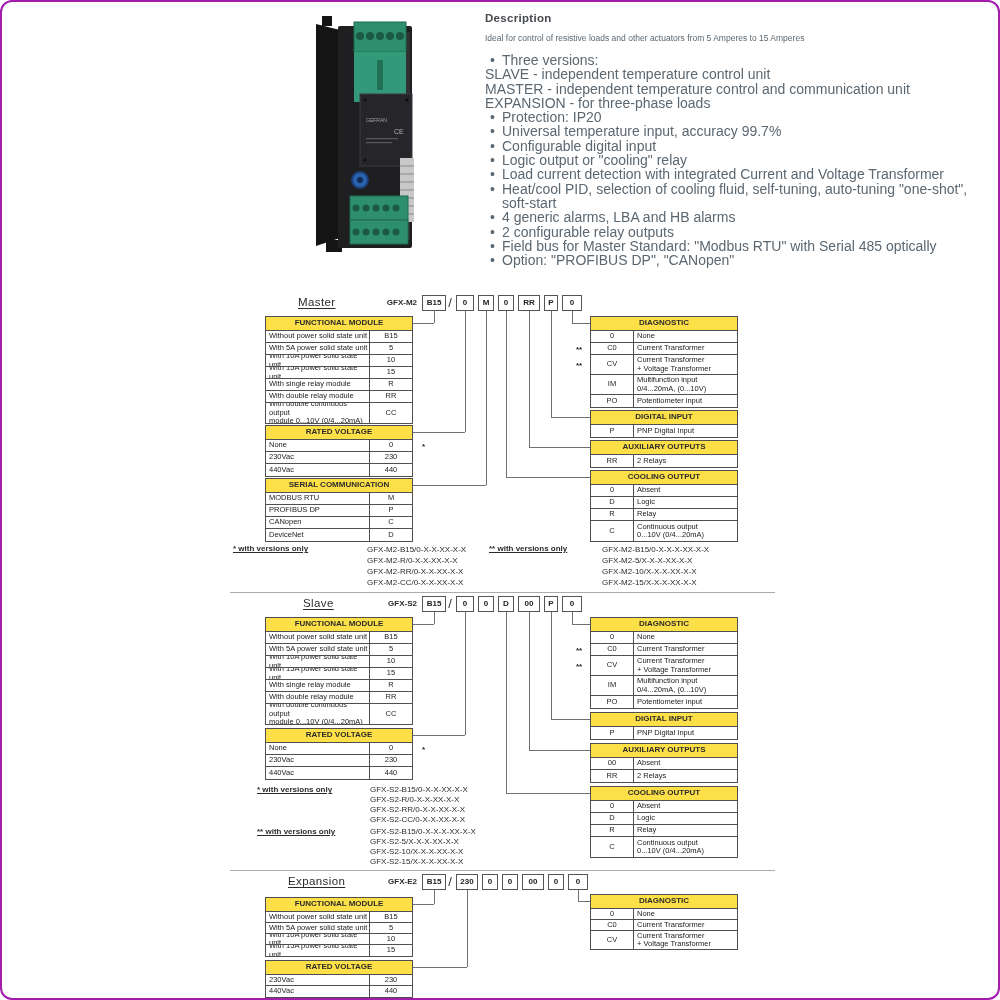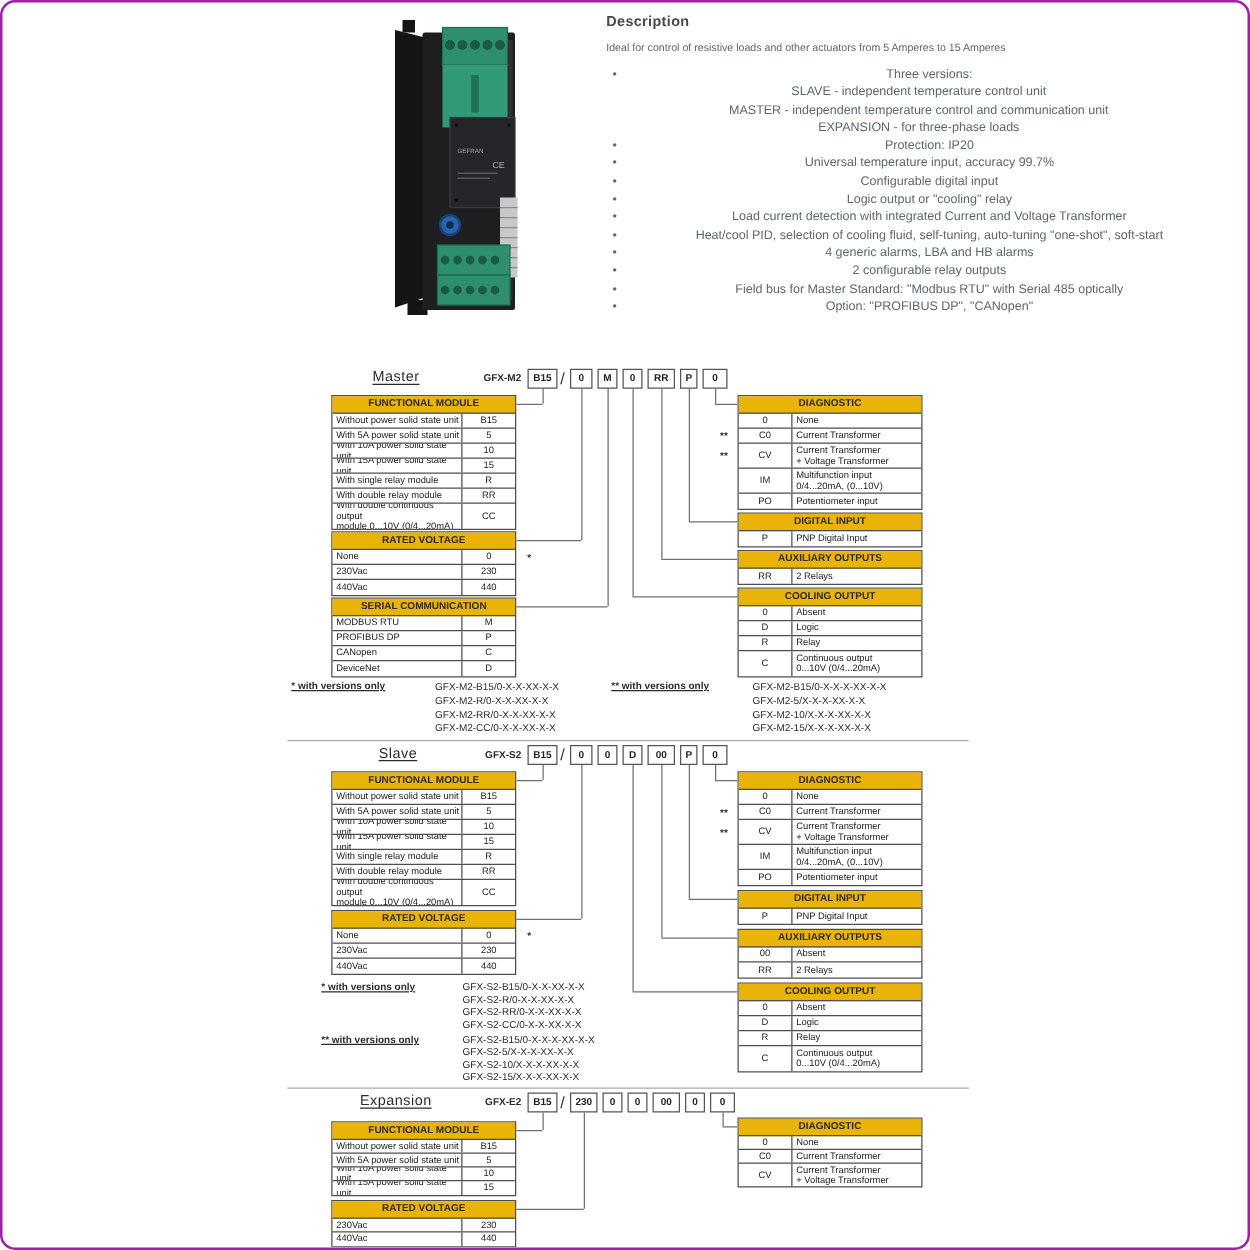--- a/index.html
+++ b/index.html
@@ -4,21 +4,21 @@
 <style>
   html,body{margin:0;padding:0;background:#fff;}
   .page{position:relative;width:1000px;height:1000px;background:#fff;border:2px solid #a21caf;border-radius:12px;
         box-sizing:border-box;font-family:"Liberation Sans",sans-serif;color:#222;overflow:hidden;}
   .sec{position:absolute;left:0;top:0;width:100%;height:100%;}
 
   
   .desc{position:absolute;left:483px;top:10px;width:500px;}
   .desc-title{font-size:11.5px;font-weight:bold;color:#46494d;letter-spacing:.3px;margin-bottom:9px;}
   .desc-intro{font-size:8.5px;color:#5b6771;line-height:11px;margin-bottom:9px;}
-  .desc-item{position:relative;font-size:10px;color:#5b6771;line-height:14.3px;text-align:center;}
+  .desc-item{position:relative;font-size:14px;color:#5b6771;line-height:14.3px;}
   .desc-item.bul{padding-left:17px;}
   .desc-item.bul::before{content:"\2022";position:absolute;left:5px;}
 
   
   .sec-title{position:absolute;font-size:11.5px;color:#2b2b2b;text-decoration:underline;text-underline-offset:2px;letter-spacing:.4px;}
   .prefix{position:absolute;width:40px;text-align:right;font-size:8px;font-weight:bold;color:#2b2b2b;line-height:16px;}
 
   
   .codeboxes{position:absolute;display:flex;gap:4px;height:16px;}
   .codebox{box-sizing:border-box;height:16px;border:1px solid #555;background:#fff;font-size:8px;font-weight:bold;
@@ -29,21 +29,21 @@
   .codeboxes .codebox:nth-child(4){width:16px;}
   .codeboxes .codebox:nth-child(5){width:22px;}
   .codeboxes .codebox:nth-child(6){width:14px;}
   .codeboxes .codebox:nth-child(7){width:20px;}
   .sec-exp .codeboxes .codebox:nth-child(2){width:22px;}
   .sec-exp .codeboxes .codebox:nth-child(6){width:16px;}
   .slash{position:absolute;width:10px;text-align:center;font-size:13px;color:#333;}
 
   
   .tbl{position:absolute;width:148px;box-sizing:border-box;border:1px solid #4f4f4f;background:#fff;}
-  .th{height:13px;line-height:12px;background:#eab308;border-bottom:1px solid #4f4f4f;text-align:center;
+  .th{height:13px;line-height:12px;background:#fde047;border-bottom:1px solid #4f4f4f;text-align:center;
       font-size:8px;font-weight:bold;color:#2b2b2b;overflow:hidden;}
   .tr{position:relative;display:flex;height:12px;border-bottom:1px solid #4f4f4f;box-sizing:border-box;}
   .tr:last-of-type{border-bottom:none;}
   .tr.h2{height:20px;}
   .sec-exp .tr{height:11px;}
   .sec-exp .tr.h2{height:18px;}
   .td{display:flex;align-items:center;font-size:7.5px;line-height:8.5px;color:#222;overflow:hidden;}
   .td.lab{flex:1;padding-left:3px;white-space:pre-line;}
   .td.code{width:42px;flex:none;justify-content:center;border-left:1px solid #4f4f4f;}
   .tbl.rt .td.code{border-left:none;border-right:1px solid #4f4f4f;}
@@ -355,21 +355,21 @@
 
         <div class="tr h2">
           <div class="td code">C</div>
           <div class="td lab">Continuous output
 0...10V (0/4...20mA)</div>
         </div>
 
     </div>
 
     <div class="note-label" style="left:231px;top:542px;">* with versions only</div>
-    <div class="note-codes" style="left:346px;top:542px;">
+    <div class="note-codes" style="left:365px;top:542px;">
 
         <div>GFX-M2-B15/0-X-X-XX-X-X</div>
 
         <div>GFX-M2-R/0-X-X-XX-X-X</div>
 
         <div>GFX-M2-RR/0-X-X-XX-X-X</div>
 
         <div>GFX-M2-CC/0-X-X-XX-X-X</div>
 
     </div>

